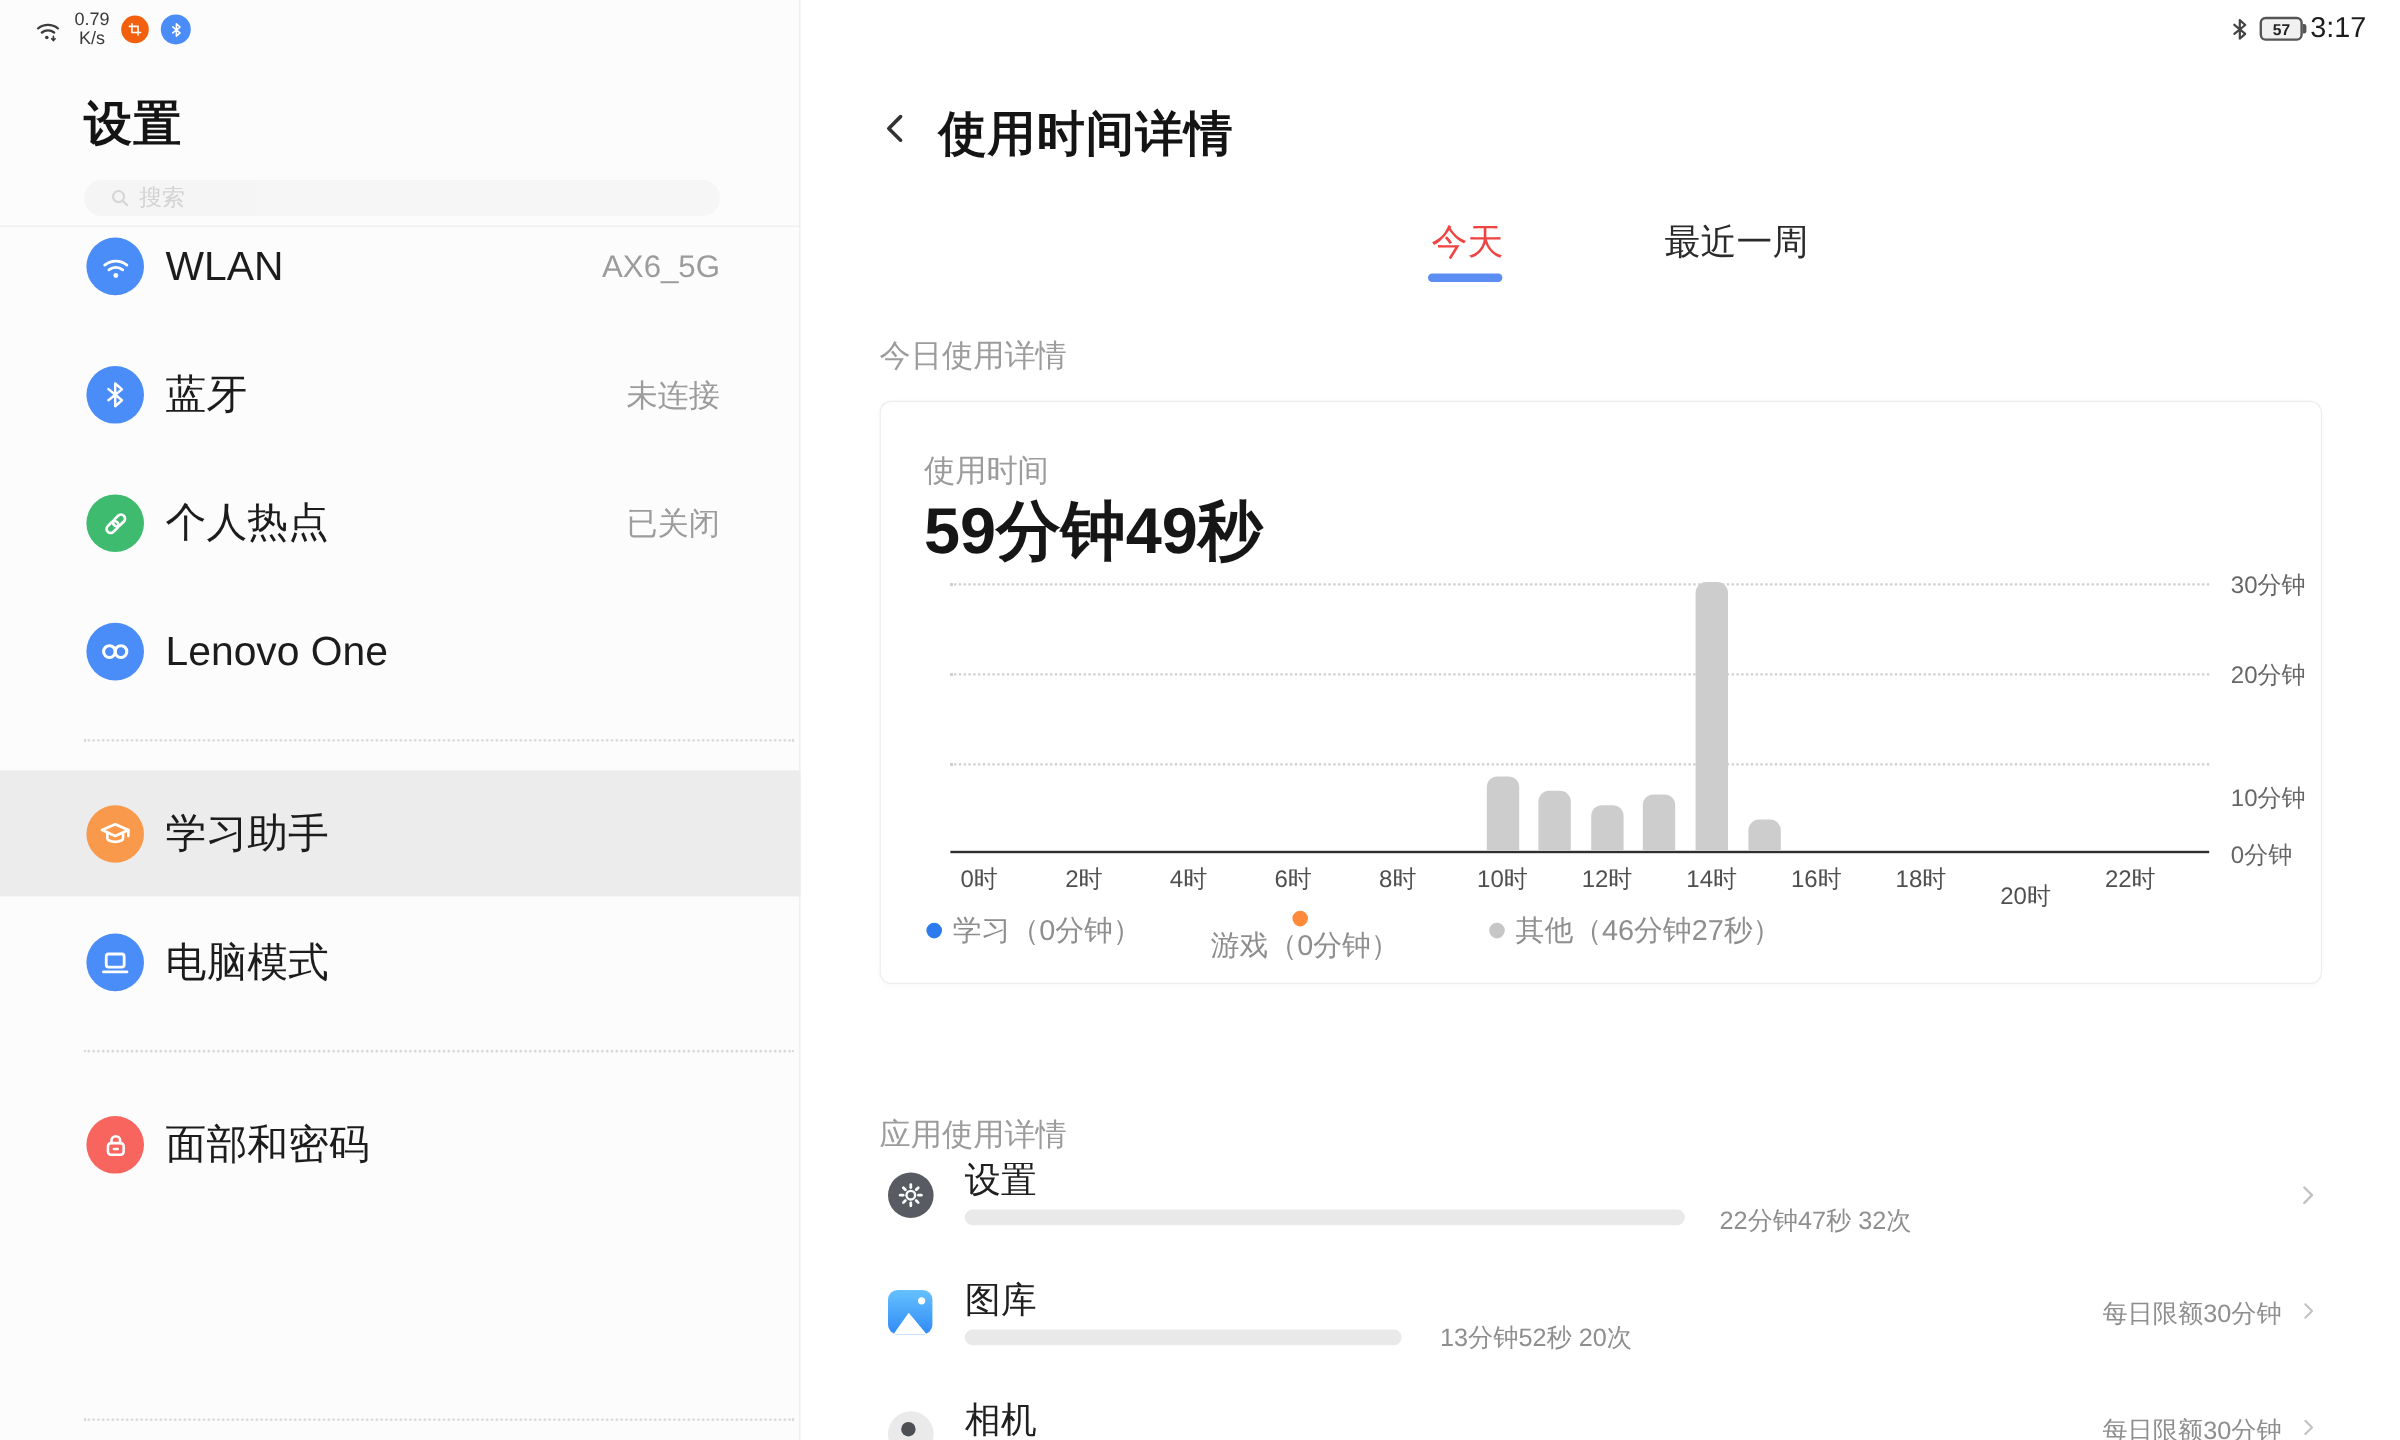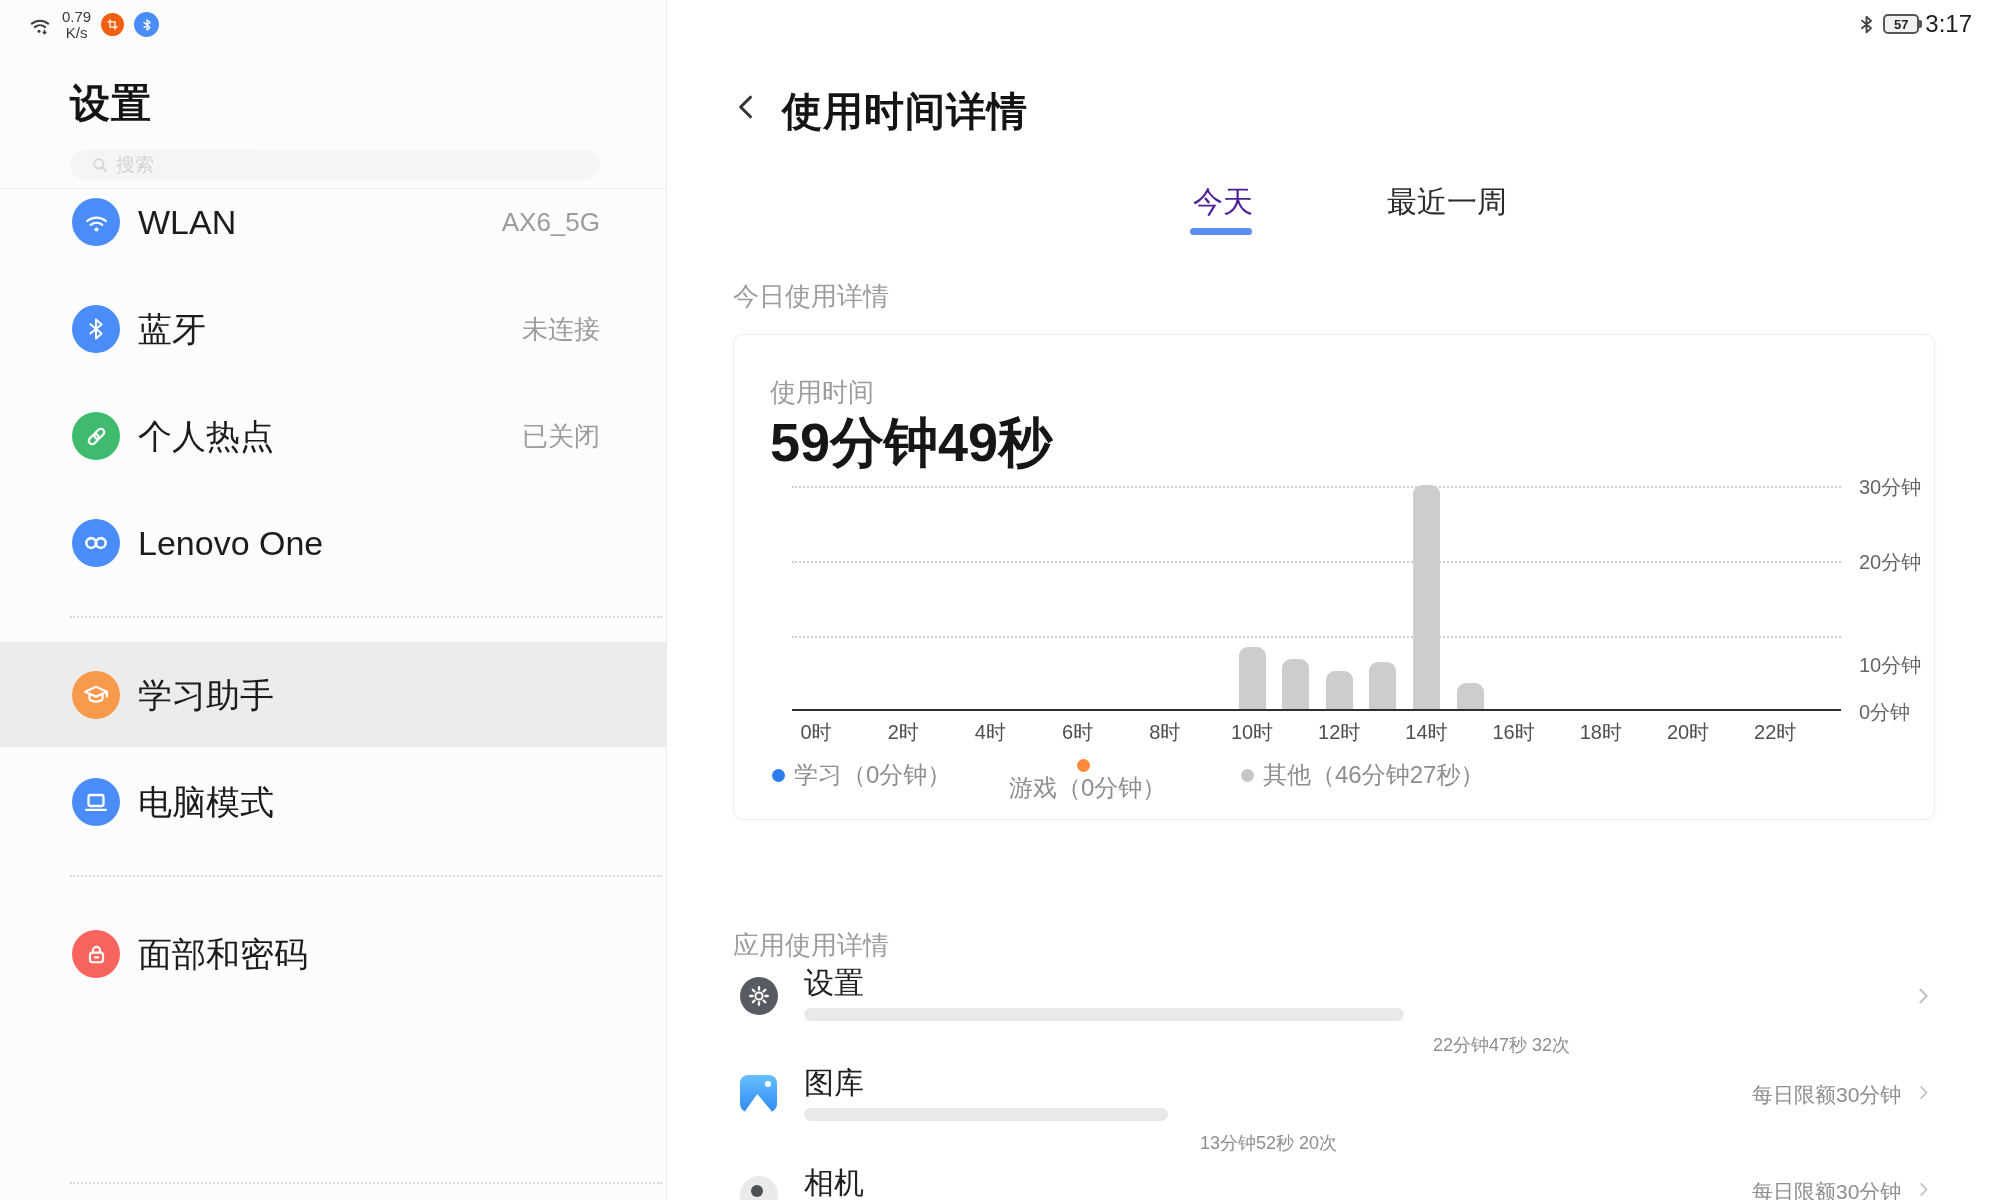--- a/index.html
+++ b/index.html
@@ -26,21 +26,21 @@
   .sb-right{position:absolute;right:28px;top:10px;display:flex;align-items:center;gap:6px;}
   .battery{position:relative;width:36px;height:20px;border:2px solid #555;border-radius:5px;display:flex;align-items:center;justify-content:center;background:#f1f1f1;box-sizing:border-box;}
   .battery:after{content:"";position:absolute;right:-5px;top:4px;width:3px;height:8px;background:#555;border-radius:0 2px 2px 0;}
   .battery b{font-size:13px;font-weight:700;color:#222;}
   .sb-time{font-size:24px;color:#1c1c1c;}
 
   
   .back-btn{position:absolute;left:732px;top:92px;width:30px;height:30px;}
   .main-title{position:absolute;left:782px;top:84px;font-size:40px;font-weight:600;color:#141414;letter-spacing:1px;}
   .tab{position:absolute;top:182px;font-size:30px;}
-  .tab.active{color:#4c1d95;}
+  .tab.active{color:#ef4444;}
   .tab.idle{color:#2b2b2b;}
   .tab-underline{position:absolute;left:1190px;top:228px;width:62px;height:7px;border-radius:3.5px;background:#5b8df2;}
   .section-label{position:absolute;font-size:26px;color:#9c9c9c;}
 
   
   #card{position:absolute;left:733px;top:334px;width:1202px;height:486px;background:#fff;border:1px solid #ededed;border-radius:10px;box-shadow:0 1px 5px rgba(0,0,0,.03);box-sizing:border-box;}
   .card-sub{position:absolute;left:36px;top:40px;font-size:26px;color:#9c9c9c;}
   .card-total{position:absolute;left:36px;top:72px;font-size:54px;font-weight:600;color:#161616;}
   #plot{position:absolute;left:58px;top:140px;width:1049px;height:236px;}
   .gridline{position:absolute;left:0;right:0;border-top:2px dotted #cfcfcf;}
@@ -48,21 +48,21 @@
   .bar{position:absolute;bottom:2px;width:27px;background:#cdcdcd;border-radius:9px 9px 0 0;}
   .ylab{position:absolute;font-size:20px;color:#666;white-space:nowrap;}
   .xlab{position:absolute;top:244px;font-size:20px;color:#4f4f4f;transform:translateX(-50%);white-space:nowrap;}
   .lg-item{position:absolute;top:424px;display:flex;align-items:center;}
   .lg-dot{width:13px;height:13px;border-radius:50%;margin-right:9px;}
   .lg-txt{font-size:24px;color:#8e8e8e;white-space:nowrap;}
 
   
   .app-name{position:absolute;font-size:30px;color:#202020;}
   .app-bar{position:absolute;height:13px;border-radius:6.5px;background:#e9e9e9;}
-  .app-usage{position:absolute;font-size:18px;color:#8e8e8e;white-space:nowrap;margin-top:30px;}
+  .app-usage{position:absolute;font-size:21px;color:#8e8e8e;white-space:nowrap;}
   .app-limit{position:absolute;font-size:21px;color:#8e8e8e;white-space:nowrap;}
   .app-ico-round{position:absolute;width:38px;height:38px;border-radius:50%;display:flex;align-items:center;justify-content:center;}
   .chev{position:absolute;width:22px;height:22px;}
   .gallery-ico{position:absolute;left:740px;top:1075px;width:37px;height:37px;border-radius:8px;background:linear-gradient(180deg,#66c1ff 0%,#2f8af5 100%);overflow:hidden;}
   .gallery-ico .mtn{position:absolute;left:3px;bottom:-2px;width:31px;height:20px;background:#fff;clip-path:polygon(0 100%,46% 0,100% 100%);}
   .gallery-ico .sun{position:absolute;right:6px;top:6px;width:6px;height:6px;border-radius:50%;background:#fff;}
   .camera-ico{position:absolute;left:740px;top:1176px;width:38px;height:38px;border-radius:50%;background:#eaeaea;}
   .camera-ico i{position:absolute;left:11px;top:9px;width:12px;height:12px;border-radius:50%;background:#4c4f54;display:block;}
   svg{display:block;}
 </style>
@@ -237,21 +237,21 @@
         <div class="xlab" style="left: 24px;">0时</div>
         <div class="xlab" style="left: 111.2px;">2时</div>
         <div class="xlab" style="left: 198.4px;">4时</div>
         <div class="xlab" style="left: 285.6px;">6时</div>
         <div class="xlab" style="left: 372.8px;">8时</div>
         <div class="xlab" style="left: 460px;">10时</div>
         <div class="xlab" style="left: 547.2px;">12时</div>
         <div class="xlab" style="left: 634.4px;">14时</div>
         <div class="xlab" style="left: 721.6px;">16时</div>
         <div class="xlab" style="left: 808.8px;">18时</div>
-        <div class="xlab" style="left: 896px;">20时</div>
+        <div class="xlab" style="left: 896px; margin-top: 14px;">20时</div>
         <div class="xlab" style="left: 983.2px;">22时</div>
       </div>
     <div id="legend">
         <div class="lg-item" style="left: 38px;">
           <span class="lg-dot" style="background: rgb(46, 123, 240);"></span>
           <span class="lg-txt">学习（0分钟）</span>
         </div>
         <div class="lg-item" style="left: 275px; flex-direction: column;">
           <span class="lg-dot" style="background: rgb(255, 138, 60);"></span>
           <span class="lg-txt">游戏（0分钟）</span>

